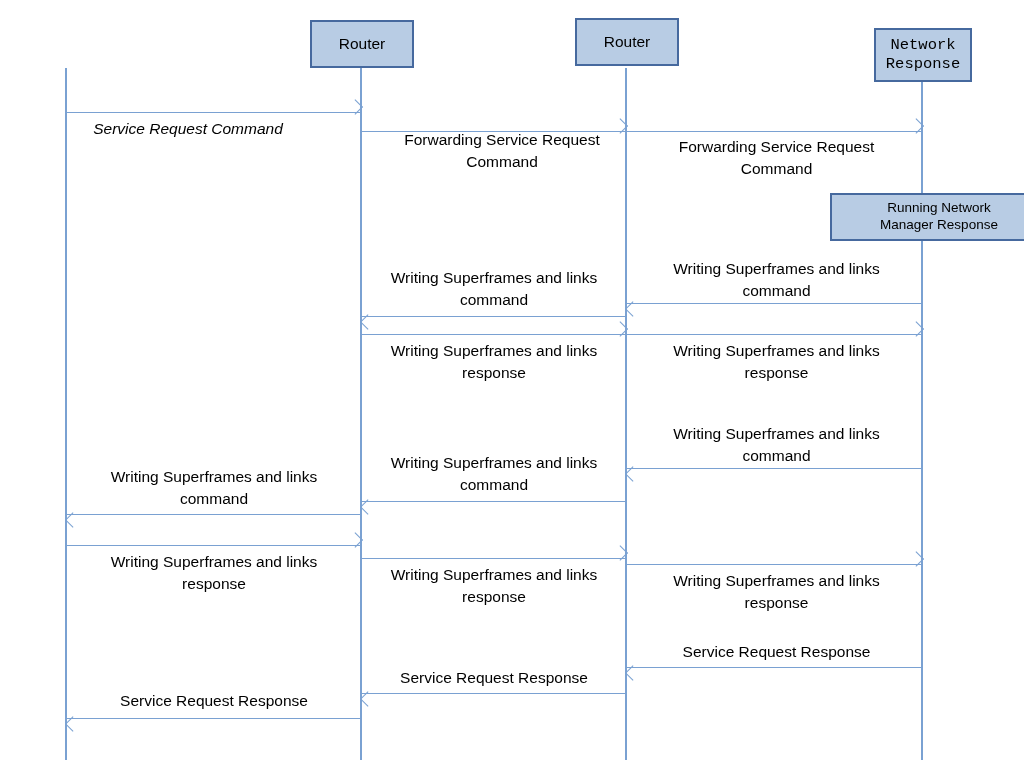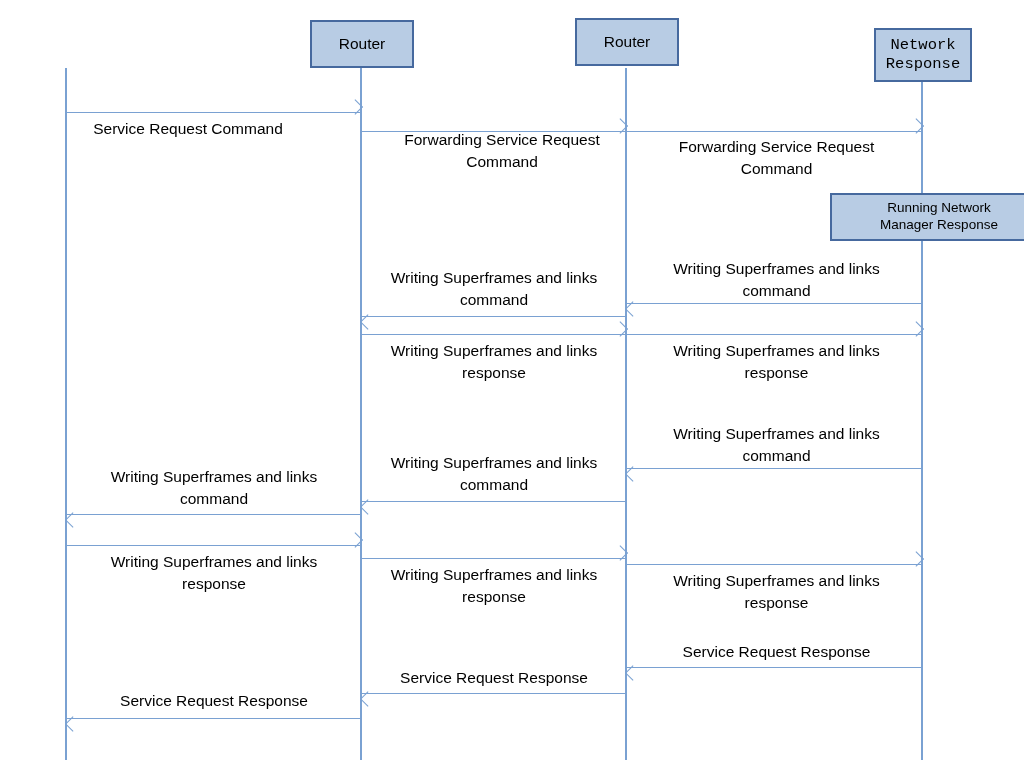--- a/index.html
+++ b/index.html
@@ -145,21 +145,21 @@
 
   <div class="activation-box" style="left:830px; top:193px; width:218px; height:48px; flex-direction:column;">
     <span>Running Network</span>
     <span>Manager Response</span>
   </div>
 
   <div class="message to-right" style="left:66px; top:112px; width:296px;">
     <div class="shaft"></div>
     <div class="head"></div>
   </div>
-  <div class="message-label" style="left:66px; top:118px; width:244px;">
+  <div class="message-label" style="left:66px; top:118px; width:244px;font-style:italic;">
     <span>Service Request Command</span>
   </div>
 
   <div class="message to-right" style="left:361px; top:131px; width:266px;">
     <div class="shaft"></div>
     <div class="head"></div>
   </div>
   <div class="message-label" style="left:361px; top:129px; width:282px;">
     <div>Forwarding Service Request</div>
     <div>Command</div>

